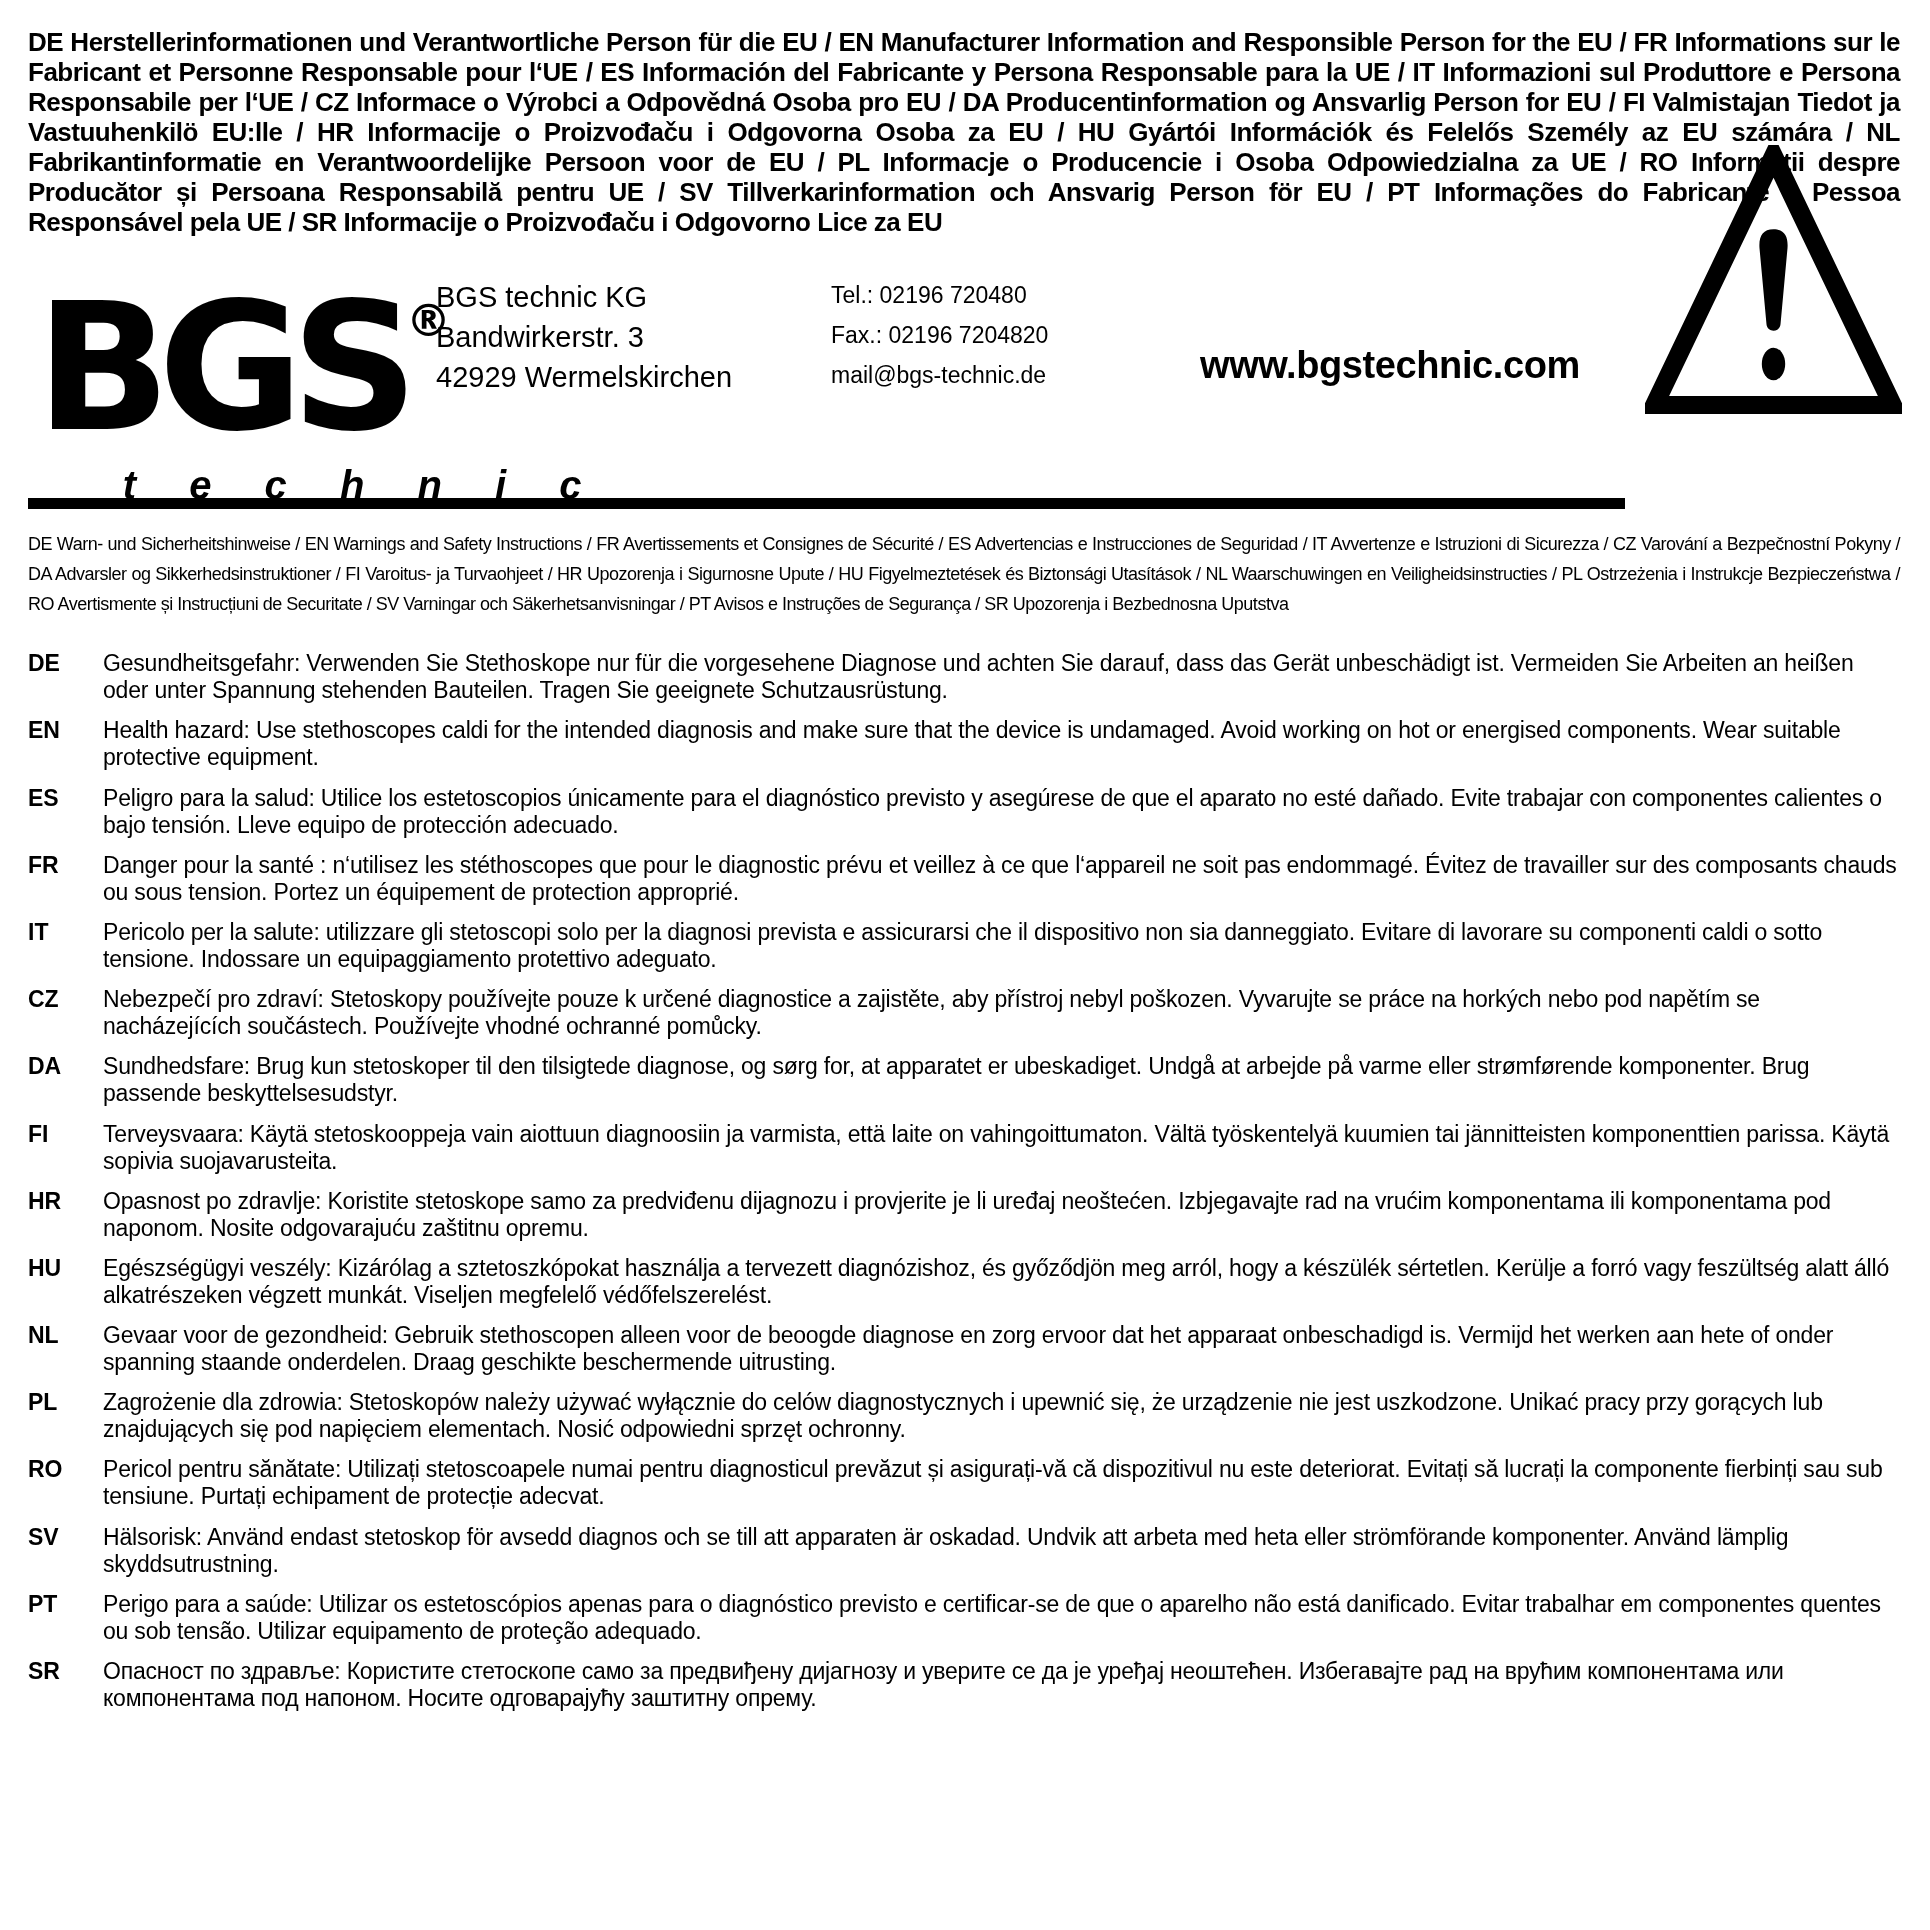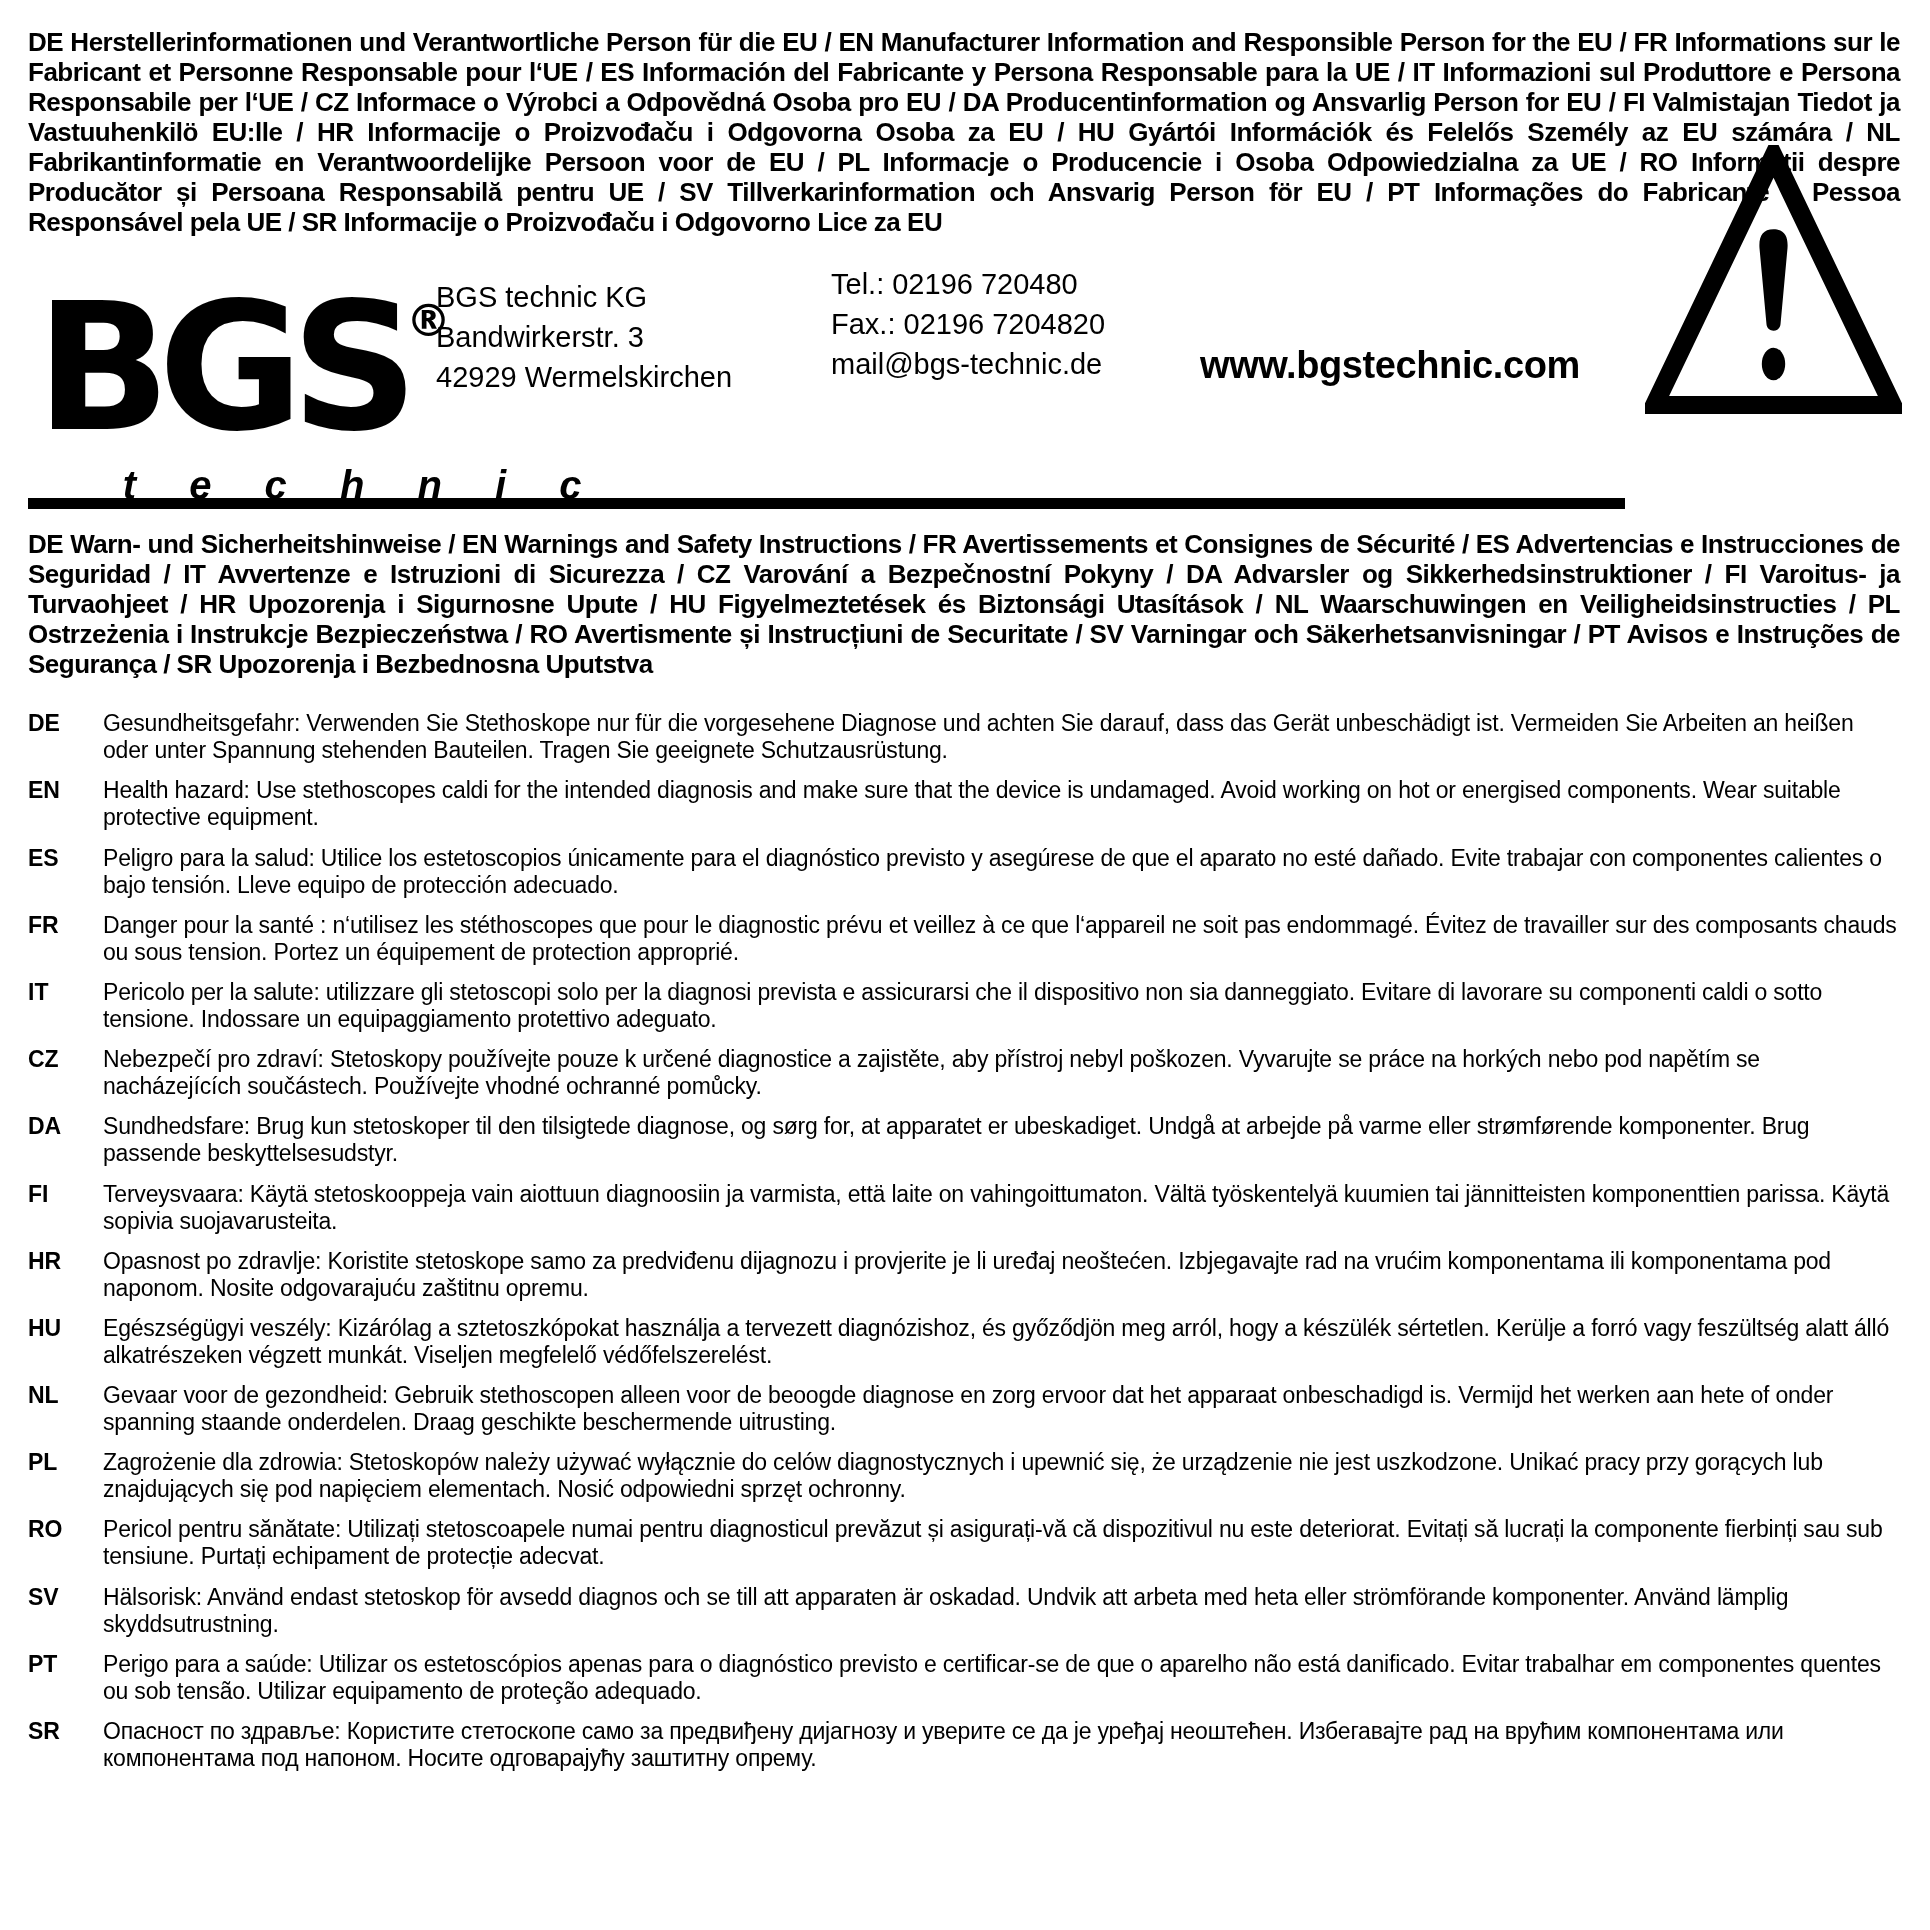--- a/index.html
+++ b/index.html
@@ -28,33 +28,33 @@
     font-family:"DejaVu Sans",sans-serif;
     font-weight:bold;font-size:177px;line-height:156px;
     letter-spacing:-12.5px;white-space:nowrap;
   }
   .logo-reg{font-size:45px;letter-spacing:0;vertical-align:93px;}
   .logo-sub{
     font-weight:bold;font-size:40px;letter-spacing:21px;
     margin-top:17px;padding-left:87px;white-space:nowrap;font-style:italic;
   }
   .address-col{position:absolute;left:408px;top:23px;font-size:29px;line-height:40px;}
-  .contact-col{position:absolute;left:803px;top:10px;font-size:29px;line-height:40px;}
+  .contact-col{position:absolute;left:803px;top:21px;font-size:23px;line-height:40px;}
   .website{
     position:absolute;left:1172px;top:90px;
     font-size:38px;font-weight:bold;letter-spacing:-0.4px;
   }
   .triangle{position:absolute;right:0px;top:-109px;}
   .divider{
     margin:11px 0 0 28px;
     width:1597px;height:11.7px;background:#000;
   }
   .safety-heading{
     margin:20px 30px 0 28px;
-    font-size:26px;font-weight:bold;line-height:30px;
+    font-size:18px;font-weight:normal;line-height:30px;
     letter-spacing:-0.5px;
     text-align:justify;
   }
   .warnings{margin:31px 28px 0 28px;}
   .warning-row{
     display:flex;
     margin-bottom:13.2px;
     font-size:23px;line-height:27px;justify-content:flex-end;
   }
   .warning-code{

